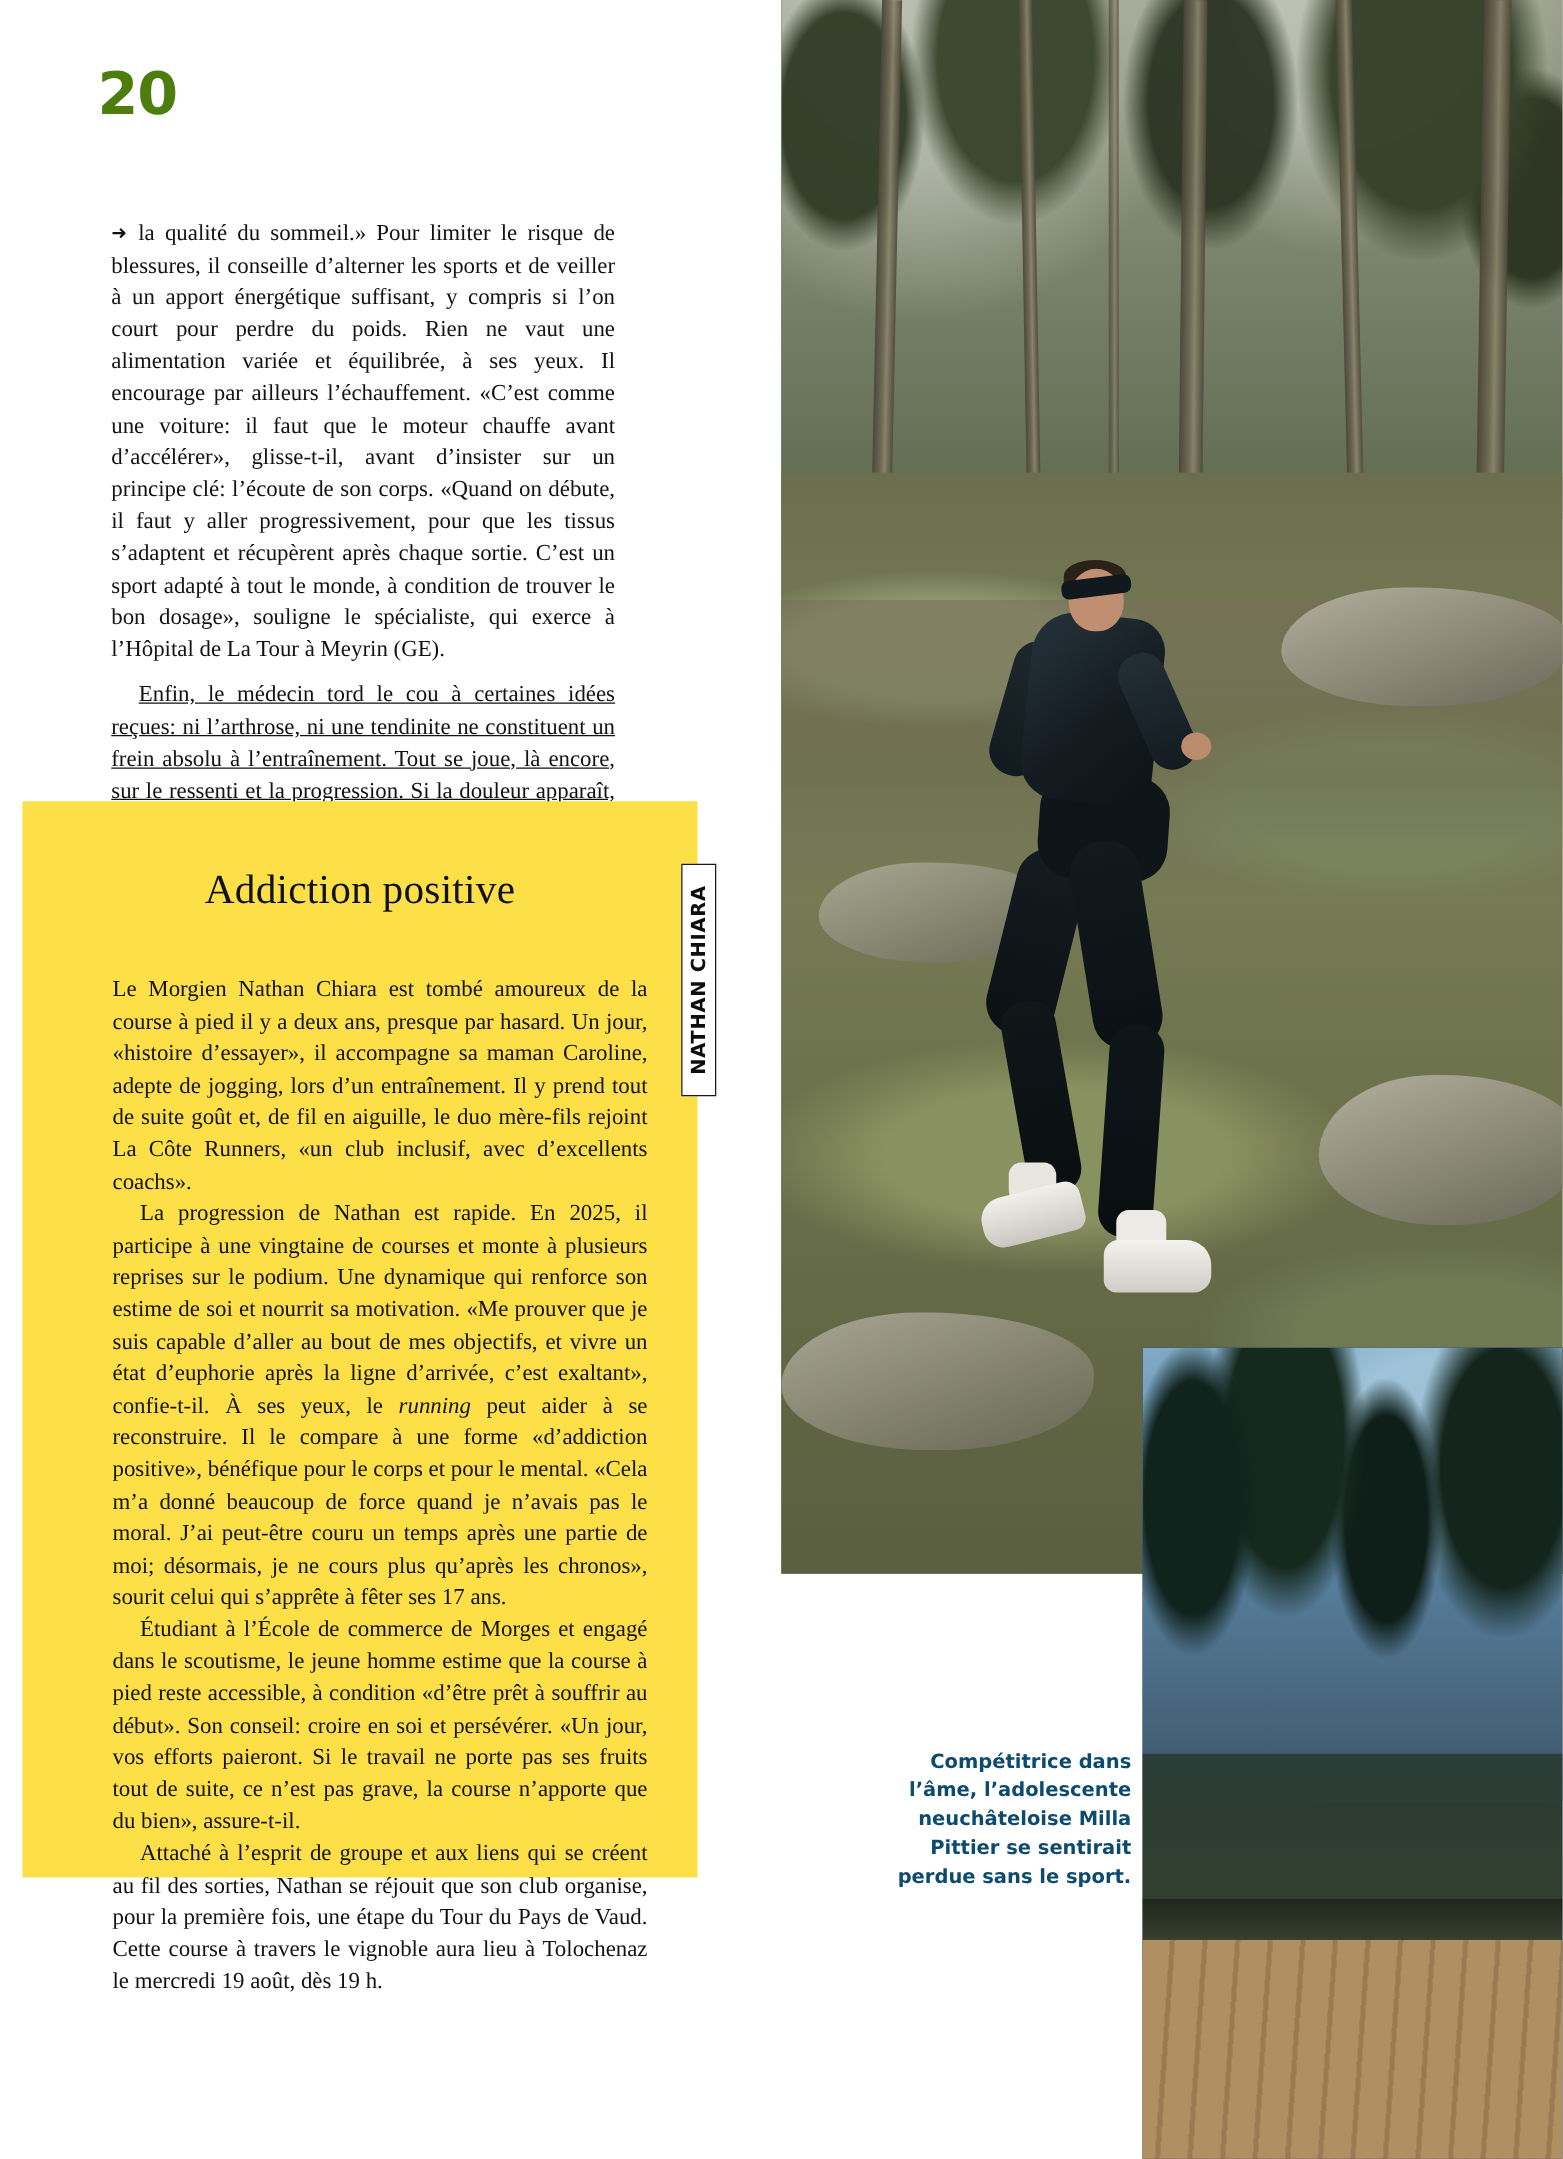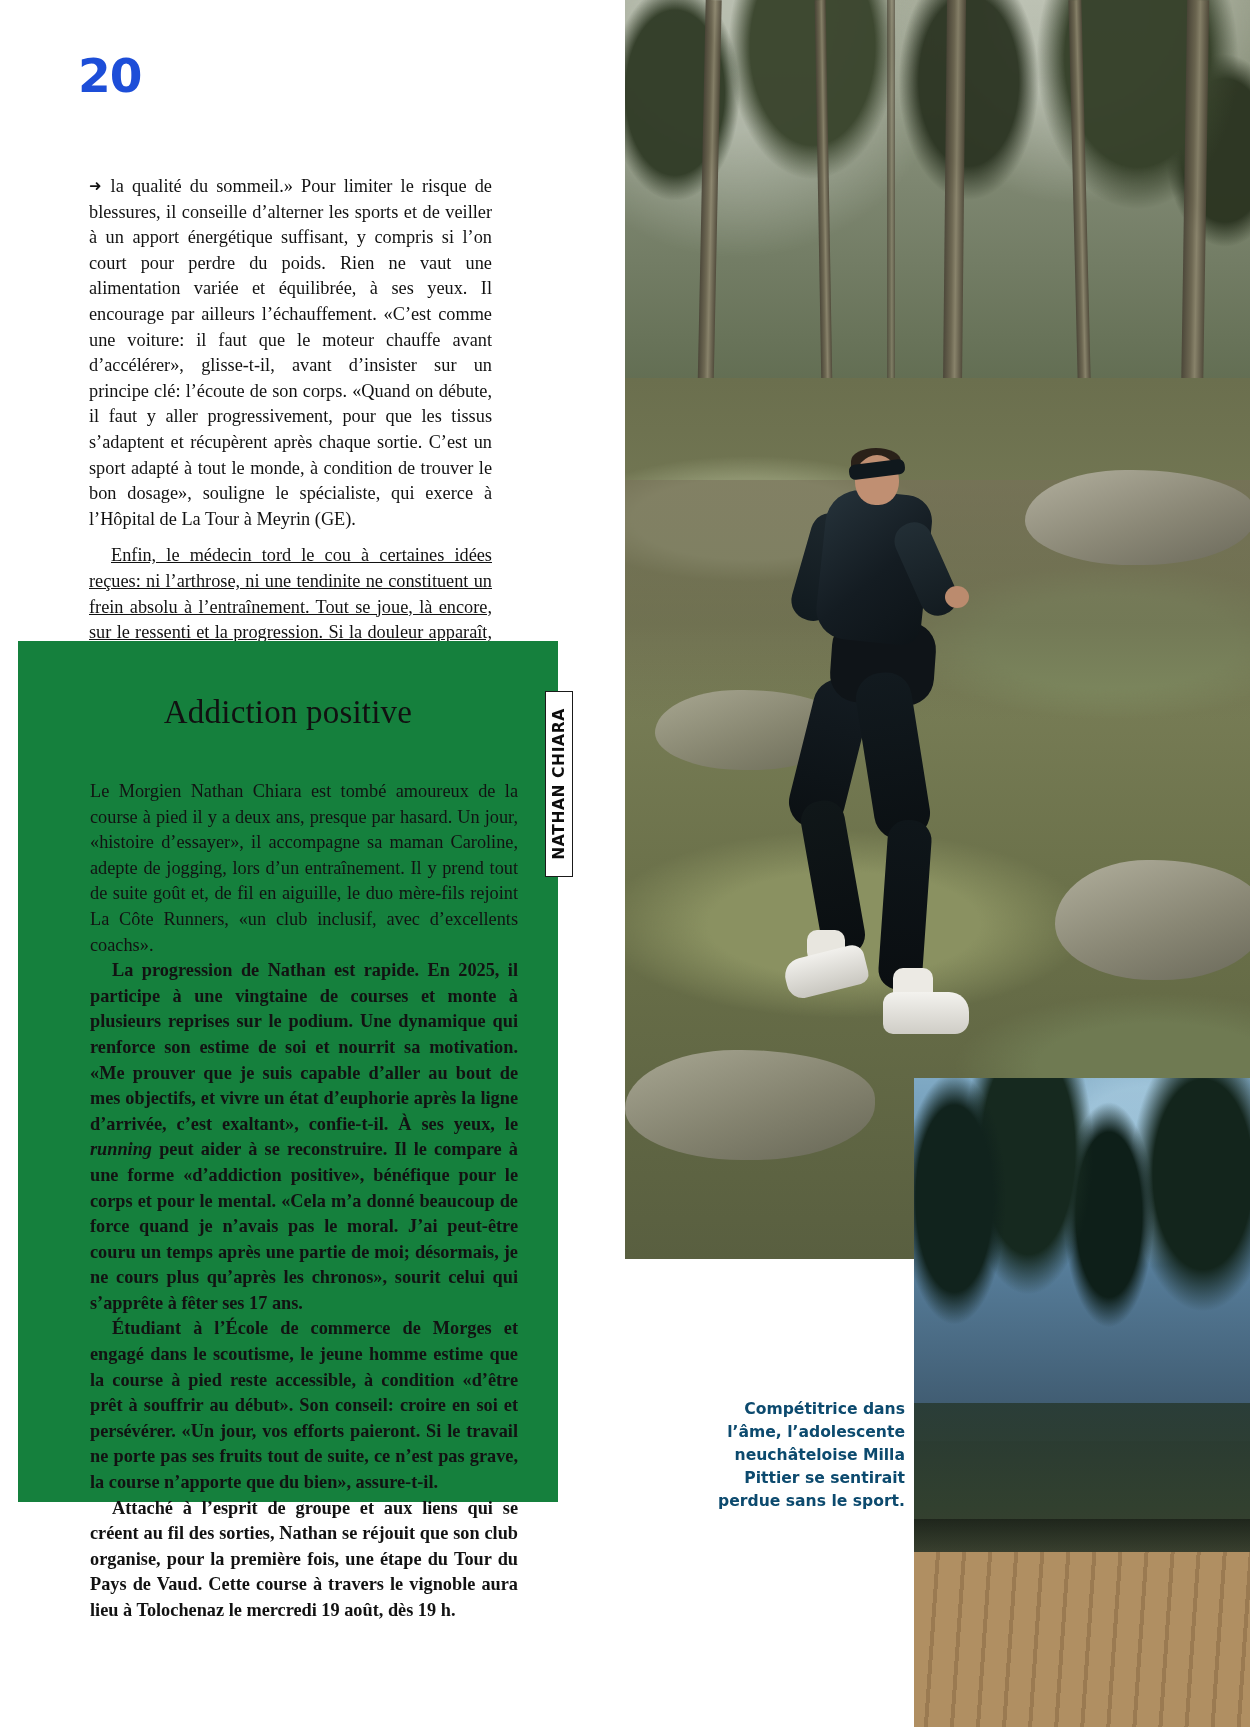--- a/index.html
+++ b/index.html
@@ -19,21 +19,21 @@
 
   
   .page-number {
     position: absolute;
     left: 78px;
     top: 52px;
     font-family: "DejaVu Sans", sans-serif;
     font-weight: 700;
     font-size: 47px;
     letter-spacing: -1px;
-    color: #1d4ed8;
+    color: #4d7c0f;
     line-height: 1;
   }
 
   
   .article-column {
     position: absolute;
     left: 78px;
     top: 163px;
     width: 425px;
   }
@@ -65,21 +65,21 @@
     vertical-align: 1px;
   }
 
   
   .sidebar-box {
     position: absolute;
     left: 18px;
     top: 641px;
     width: 540px;
     height: 861px;
-    background: #15803d;
+    background: #fde047;
   }
   .sidebar-title {
     margin: 0;
     padding: 53px 0 0 0;
     text-align: center;
     font-size: 33px;
     font-weight: 400;
     letter-spacing: 0.2px;
     color: #111111;
   }
@@ -92,21 +92,20 @@
   .sidebar-body p {
     margin: 0;
     font-size: 18.3px;
     line-height: 25.6px;
     text-align: justify;
     text-justify: inter-word;
     color: #121212;
   }
   .sidebar-body p + p {
     text-indent: 22px;
-    font-weight: bold;
   }
   .sidebar-body em {
     font-style: italic;
   }
 
   
   .byline-tag {
     position: absolute;
     left: 545px;
     top: 691px;

